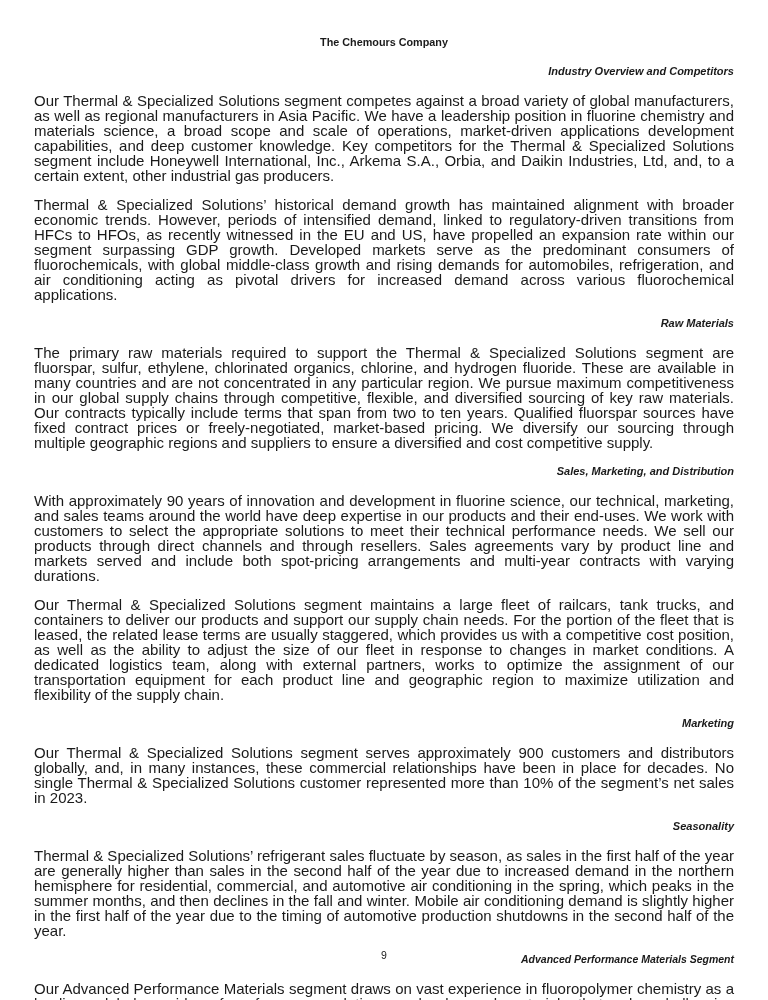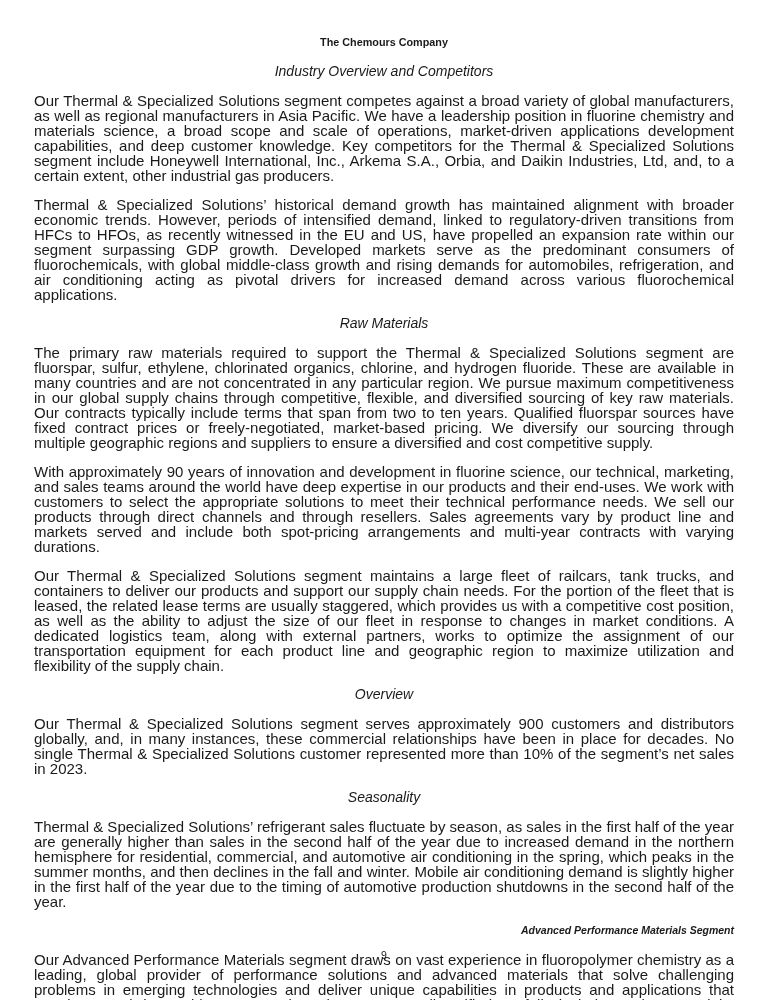--- a/index.html
+++ b/index.html
@@ -26,25 +26,25 @@
     font-size: 10.8px;
     line-height: 15px;
     font-weight: bold;
     text-align: center;
     margin: 0 0 14px 0;
   }
   .content {
     width: 700px;
   }
   .h-italic {
-    font-size: 14px;
+    font-size: 11px;
     line-height: 15px;
     font-style: italic;
-    font-weight: normal;
-    text-align: center;
+    font-weight: bold;
+    text-align: right;
     margin: 0 0 14px 0;
   }
   .h-bold-italic {
     font-size: 10.5px;
     line-height: 15px;
     font-style: italic;
     font-weight: bold;
     text-align: right;
     margin: 0 0 14px 0;
   }
@@ -73,24 +73,25 @@
 
   <section class="content">
 
     <h2 class="h-italic">Industry Overview and Competitors</h2>
     <p class="para">Our Thermal &amp; Specialized Solutions segment competes against a broad variety of global manufacturers, as well as regional manufacturers in Asia Pacific. We have a leadership position in fluorine chemistry and materials science, a broad scope and scale of operations, market-driven applications development capabilities, and deep customer knowledge. Key competitors for the Thermal &amp; Specialized Solutions segment include Honeywell International, Inc., Arkema S.A., Orbia, and Daikin Industries, Ltd, and, to a certain extent, other industrial gas producers.</p>
     <p class="para">Thermal &amp; Specialized Solutions’ historical demand growth has maintained alignment with broader economic trends. However, periods of intensified demand, linked to regulatory-driven transitions from HFCs to HFOs, as recently witnessed in the EU and US, have propelled an expansion rate within our segment surpassing GDP growth. Developed markets serve as the predominant consumers of fluorochemicals, with global middle-class growth and rising demands for automobiles, refrigeration, and air conditioning acting as pivotal drivers for increased demand across various fluorochemical applications.</p>
 
     <h2 class="h-italic">Raw Materials</h2>
     <p class="para">The primary raw materials required to support the Thermal &amp; Specialized Solutions segment are fluorspar, sulfur, ethylene, chlorinated organics, chlorine, and hydrogen fluoride. These are available in many countries and are not concentrated in any particular region. We pursue maximum competitiveness in our global supply chains through competitive, flexible, and diversified sourcing of key raw materials. Our contracts typically include terms that span from two to ten years. Qualified fluorspar sources have fixed contract prices or freely-negotiated, market-based pricing. We diversify our sourcing through multiple geographic regions and suppliers to ensure a diversified and cost competitive supply.</p>
 
+    <h2 class="h-italic">Sales, Marketing, and Distribution</h2>
     <p class="para">With approximately 90 years of innovation and development in fluorine science, our technical, marketing, and sales teams around the world have deep expertise in our products and their end-uses. We work with customers to select the appropriate solutions to meet their technical performance needs. We sell our products through direct channels and through resellers. Sales agreements vary by product line and markets served and include both spot-pricing arrangements and multi-year contracts with varying durations.</p>
     <p class="para">Our Thermal &amp; Specialized Solutions segment maintains a large fleet of railcars, tank trucks, and containers to deliver our products and support our supply chain needs. For the portion of the fleet that is leased, the related lease terms are usually staggered, which provides us with a competitive cost position, as well as the ability to adjust the size of our fleet in response to changes in market conditions. A dedicated logistics team, along with external partners, works to optimize the assignment of our transportation equipment for each product line and geographic region to maximize utilization and flexibility of the supply chain.</p>
 
-    <h2 class="h-italic">Overview</h2>
+    <h2 class="h-italic">Marketing</h2>
     <p class="para">Our Thermal &amp; Specialized Solutions segment serves approximately 900 customers and distributors globally, and, in many instances, these commercial relationships have been in place for decades. No single Thermal &amp; Specialized Solutions customer represented more than 10% of the segment’s net sales in 2023.</p>
 
     <h2 class="h-italic">Seasonality</h2>
     <p class="para">Thermal &amp; Specialized Solutions’ refrigerant sales fluctuate by season, as sales in the first half of the year are generally higher than sales in the second half of the year due to increased demand in the northern hemisphere for residential, commercial, and automotive air conditioning in the spring, which peaks in the summer months, and then declines in the fall and winter. Mobile air conditioning demand is slightly higher in the first half of the year due to the timing of automotive production shutdowns in the second half of the year.</p>
 
     <h2 class="h-bold-italic">Advanced Performance Materials Segment</h2>
 
     <p class="para">Our Advanced Performance Materials segment draws on vast experience in fluoropolymer chemistry as a leading, global provider of performance solutions and advanced materials that solve challenging problems in emerging technologies and deliver unique capabilities in products and applications that people around the world use every day. The segment's diversified portfolio includes various specialty product solutions, membranes, industrial resins, and coatings. These product offerings position the business to serve a broad range of markets, including consumer electronics, semiconductors, digital communications, transportation, energy, oil and gas, and medical, among others.</p>
 
   </section>

